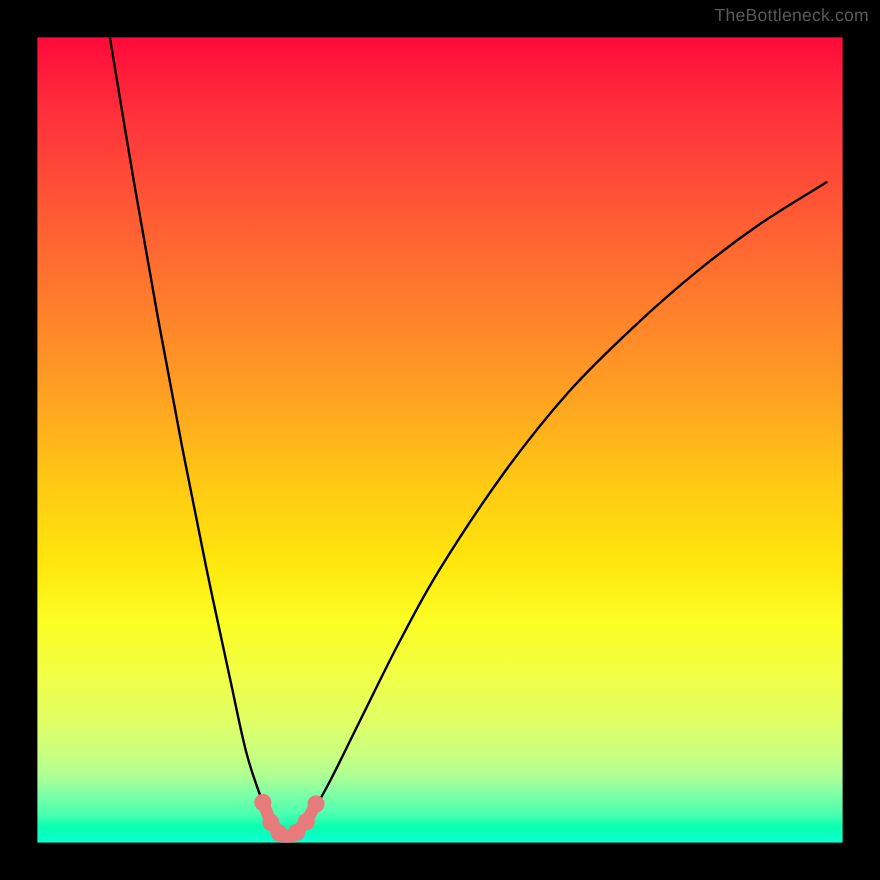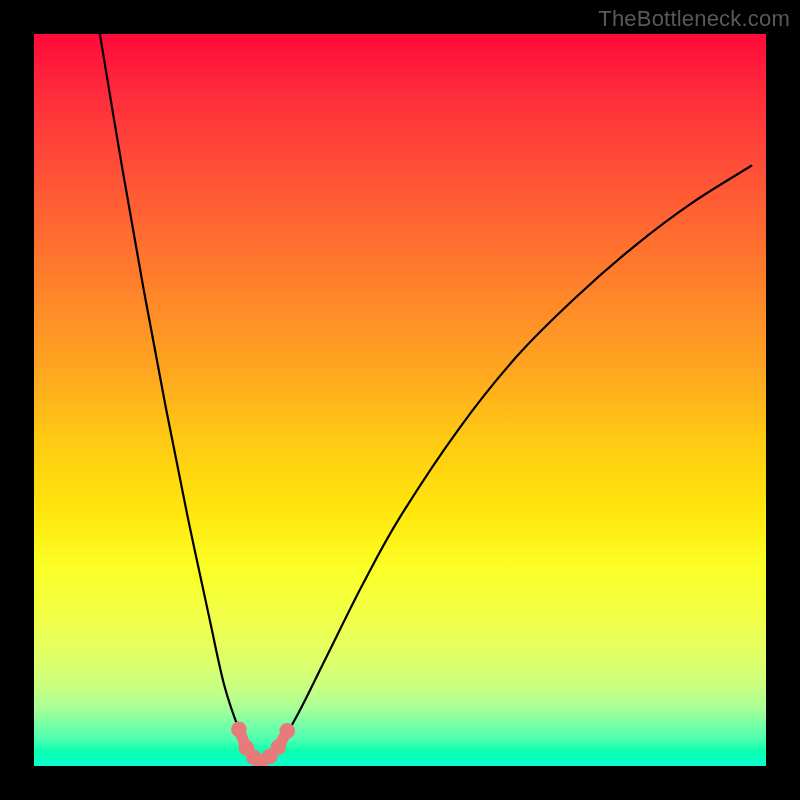--- a/index.html
+++ b/index.html
@@ -25,21 +25,21 @@
         #7effa6 94%,
         #4affb0 96.5%,
         #0affb0 98.0%,
         #0affc0 99.0%,
         #0affd6 100%);
   }
   .credit{
     position:absolute;
     top:6px;right:10px;
     color:#595959;
-    font-size:22px;
+    font-size:16px;
     letter-spacing:0.2px;
     text-align:left;
     white-space:nowrap;
   }
   svg{position:absolute;left:0;top:0}
   .curve{fill:none;stroke:#000;stroke-width:2.2px;stroke-linecap:round;stroke-linejoin:round}
   .dot{fill:#e77b7b;stroke:#e77b7b}
   .dot-line{fill:none;stroke:#e77b7b;stroke-width:11px;stroke-linecap:round;stroke-linejoin:round}
 </style>
 </head>

